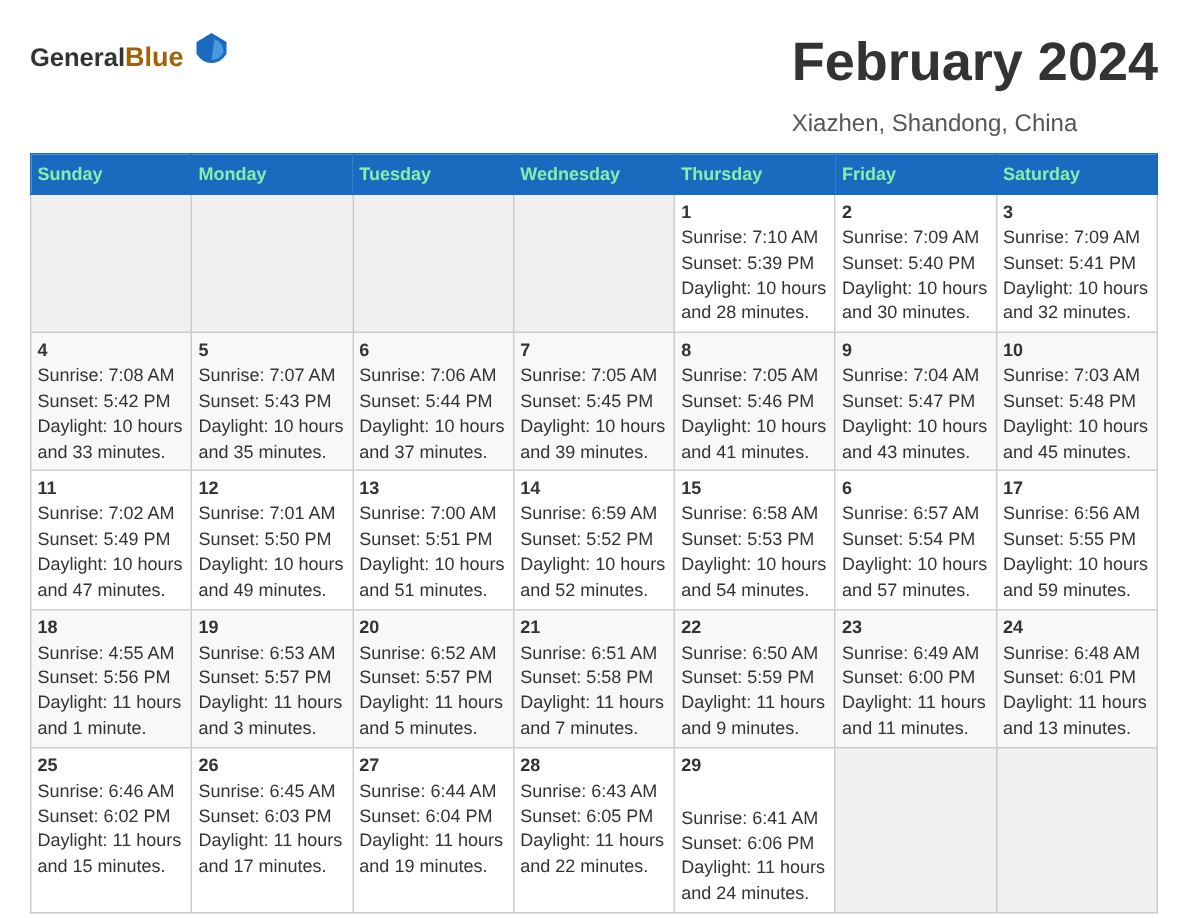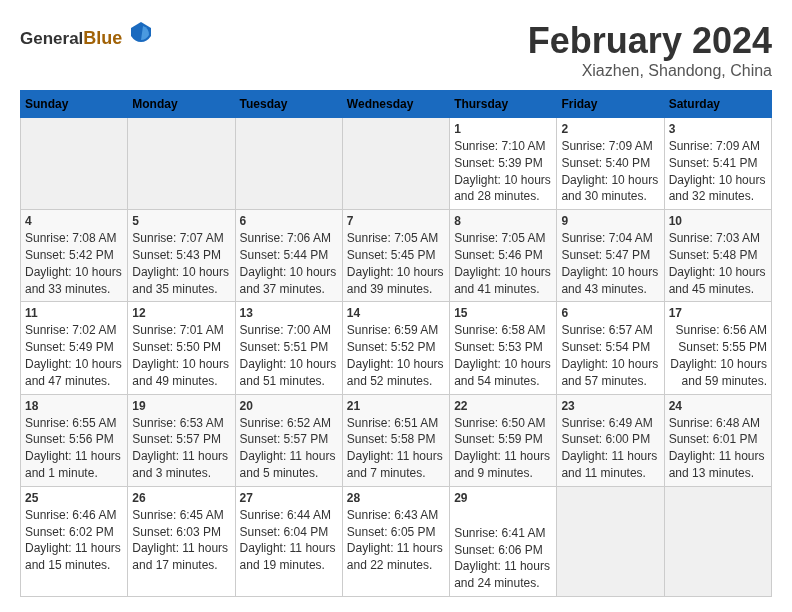--- a/index.html
+++ b/index.html
@@ -15,39 +15,39 @@
       justify-content: space-between;
       align-items: flex-start;
       margin-bottom: 10px;
     }
     .logo {
       display: flex;
       align-items: center;
       gap: 4px;
     }
     .title-area {
-      text-align: right;
     }
     .calendar-title {
       font-size: 36px;
       font-weight: bold;
       color: #333;
     }
     .calendar-subtitle {
       font-size: 16px;
       color: #555;
+      margin-top: 12px;
     }
     table {
       width: 100%;
       border-collapse: collapse;
       table-layout: fixed;
     }
     thead th {
       background-color: #1a6abf;
-      color: #000000;
+      color: #86efac;
       font-size: 12px;
       font-weight: bold;
       padding: 6px 4px;
       text-align: left;
       border: 1px solid #1a6abf;
     }
     tbody td {
       border: 1px solid #ccc;
       vertical-align: top;
       padding: 4px;
@@ -224,30 +224,30 @@
         </td>
         <td>
           <span class="day-number">6</span>
           <div class="day-info" style="white-space: pre-line;">Sunrise: 6:57 AM
 Sunset: 5:54 PM
 Daylight: 10 hours
 and 57 minutes.</div>
         </td>
         <td>
           <span class="day-number">17</span>
-          <div class="day-info" style="white-space: pre-line; text-align: right;">Sunrise: 6:56 AM
+          <div class="day-info" style="white-space: pre-line;">Sunrise: 6:56 AM
 Sunset: 5:55 PM
 Daylight: 10 hours
 and 59 minutes.</div>
         </td>
       </tr>
       <tr>
         <td>
           <span class="day-number">18</span>
-          <div class="day-info" style="white-space: pre-line;">Sunrise: 6:55 AM
+          <div class="day-info" style="white-space: pre-line;">Sunrise: 4:55 AM
 Sunset: 5:56 PM
 Daylight: 11 hours
 and 1 minute.</div>
         </td>
         <td>
           <span class="day-number">19</span>
           <div class="day-info" style="white-space: pre-line;">Sunrise: 6:53 AM
 Sunset: 5:57 PM
 Daylight: 11 hours
 and 3 minutes.</div>

